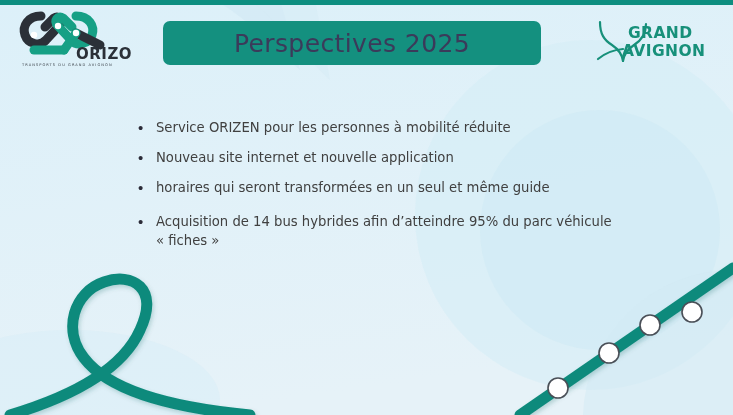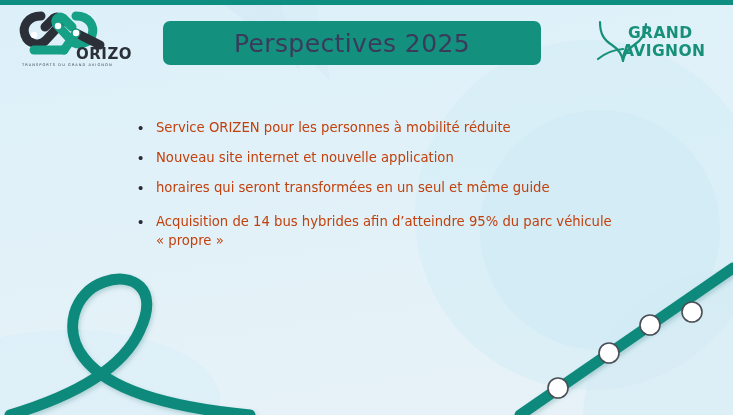--- a/index.html
+++ b/index.html
@@ -74,21 +74,21 @@
     color:#2b2b38;
     font-size:15px;
     line-height:19px;
     text-align:left;
   }
   .bullet-text {
     flex:1 1 auto;
     font-family:"DejaVu Sans", sans-serif;
     font-size:13.2px;
     line-height:19px;
-    color:#c2410c;
+    color:#404040;
   }
   .bullet-text .ln { display:block; }
 </style>
 </head>
 <body>
 
 <div id="slide">
 
   <div class="bg-layer">
     <svg class="bg-svg" viewBox="0 0 733 415" xmlns="http://www.w3.org/2000/svg">
@@ -193,18 +193,18 @@
       <span class="bullet-dot">•</span>
       <span class="bullet-text">
         <span class="ln">horaires qui seront transformées en un seul et même guide</span>
       </span>
     </div>
 
     <div class="bullet-row" style="margin-top:15px;">
       <span class="bullet-dot">•</span>
       <span class="bullet-text">
         <span class="ln">Acquisition de 14 bus hybrides afin d’atteindre 95% du parc véhicule</span>
-        <span class="ln">« propre »</span>
+        <span class="ln">« fiches »</span>
       </span>
     </div>
 
   </div>
 </div>
 
 </body></html>

